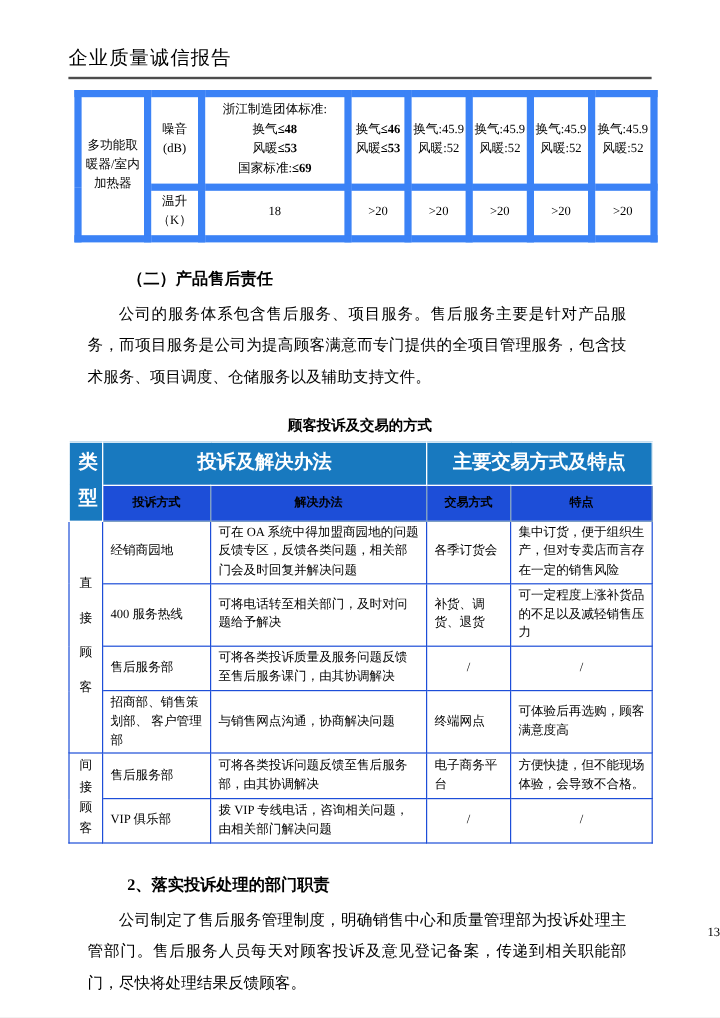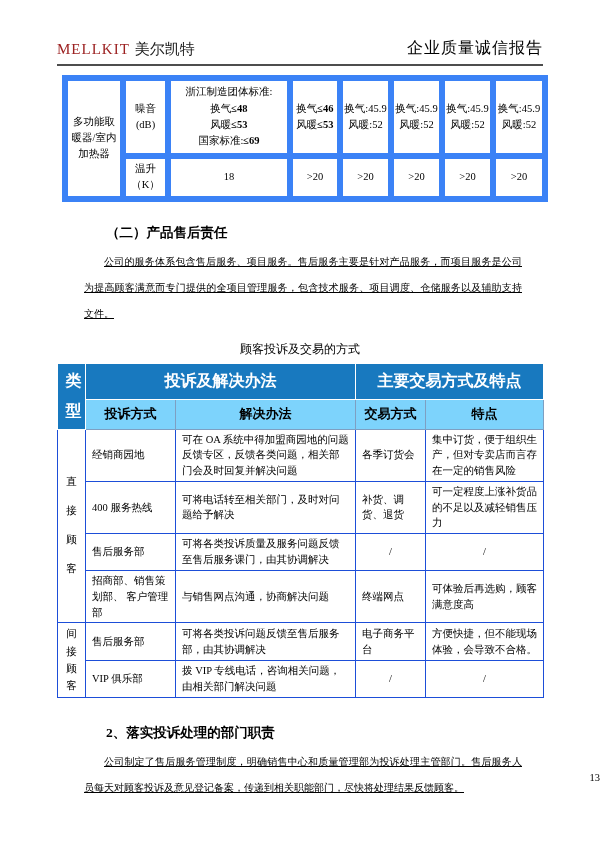--- a/index.html
+++ b/index.html
@@ -30,37 +30,37 @@
   .spec-table .r1 td { height:78px; }
   .spec-table .r2 td { height:36px; }
   .bold { font-weight:bold; }
 
   
   .sec-heading {
     margin:22px 21px 0 21px; text-indent:28px;
     font-size:13.5px; font-weight:bold;
   }
   .para {
-    margin:7px 21px 0 27px; font-size:10px; line-height:26px;
-    text-align:justify; text-indent:2em;text-decoration:underline;
-  }
-
-  
-  .c-title { margin-top:14px; text-align:center; font-size:12px; font-weight:normal; }
+    margin:7px 21px 0 16px; font-size:13px; line-height:26px;
+    text-align:justify; text-indent:2em;
+  }
+
+  
+  .c-title { margin-top:19px; text-align:center; font-size:12px; font-weight:bold; }
   .c-table {
     border-collapse:collapse; table-layout:fixed; width:486px; margin-top:5px;
     font-size:10.5px; line-height:1.5;
   }
   .c-table td { border:1px solid #1d4ed8; padding:2px 6px; vertical-align:middle; text-align:left; }
   .c-table th.blue {
     background:#1879bf; color:#ffffff; font-weight:bold; font-size:16px;
     border:1px solid #ffffff; text-align:center; vertical-align:middle;
   }
   .c-table th.sub {
-    background:#7dd3fc; color:#000; font-weight:bold; font-size:13px;
+    background:#1d4ed8; color:#000; font-weight:bold; font-size:10px;
     border:1px solid #7e9fc2; text-align:center; height:30px;
   }
   .c-table tr.hr1 th { height:36px; }
   .vcell { padding:0 !important; text-align:center !important; }
   .vtext { width:12px; margin:0 auto; word-break:break-all; text-align:center; }
   .vtype  { line-height:1.9; }
   .vdirect { line-height:2.75; }
   .vindirect { line-height:1.65; }
   .slash { text-align:center !important; }
   .c-table tr.br1 td { height:50px; }
@@ -75,23 +75,20 @@
     position:absolute; left:0; right:0; top:772px;
     text-align:right; font-size:10.5px;
   }
 </style>
 </head>
 <body>
 
 <div class="page">
 
   <div class="doc-header">
-    <div class="brand">
-      <span class="brand-en">MELLKIT</span><span class="brand-cn">美尔凯特</span>
-    </div>
     <div class="report-title">企业质量诚信报告</div>
   </div>
 
   <table class="spec-table">
     <colgroup>
       <col style="width:58px">
         <col style="width:45px">
         <col style="width:122px">
         <col style="width:50px">
       <col style="width:51px">

